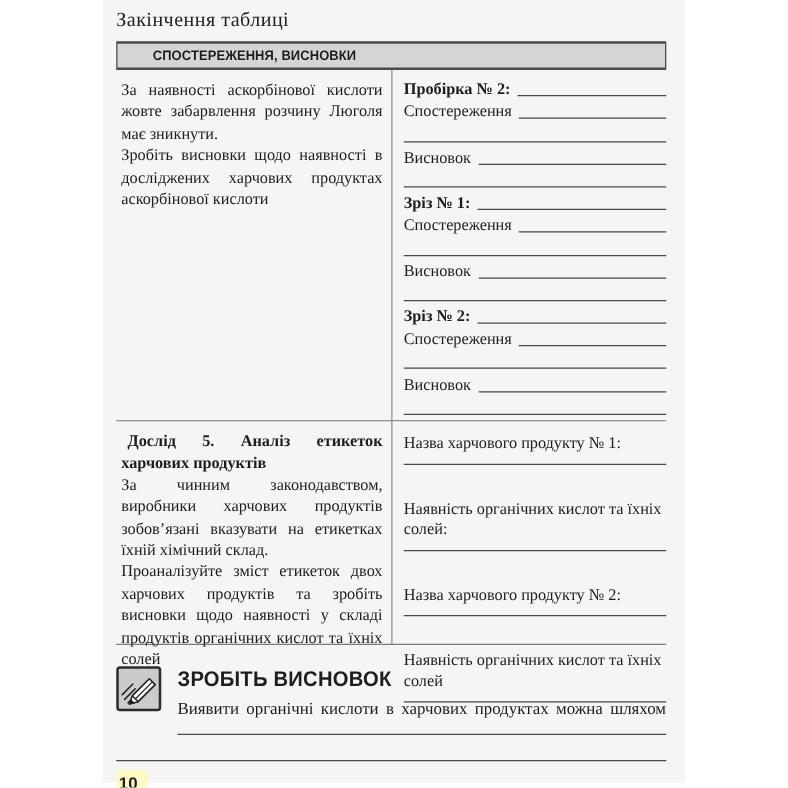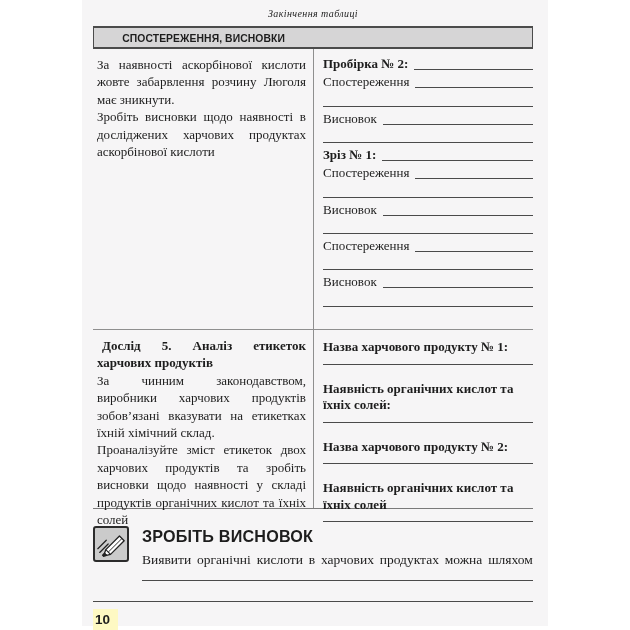--- a/index.html
+++ b/index.html
@@ -14,23 +14,22 @@
   .page{
     position:absolute;
     left:82px;top:0;
     width:466px;height:626px;
     background:#f6f5f6;
     box-sizing:border-box;
     padding:0 15px 0 11px;
   }
   
   .continuation{
-    text-align:center;
-    font-style:italic;
-    font-size:10px;
+    text-align:left;
+    font-size:16px;
     letter-spacing:.4px;
     padding:8px 0 7px;
   }
   
   .wtable{width:440px;}
   .thead{
     display:flex;
     background:#d6d5d6;
     border-top:2px solid #4b4b4b;
     border-bottom:2px solid #4b4b4b;
@@ -75,21 +74,21 @@
     padding-right:6px;
     line-height:14px;
   }
   .wline .lbl.b{font-weight:bold;text-align:center;}
   .wline .fill{
     flex:1;
     border-bottom:1px solid #4a4a4a;
     margin-bottom:1px;
   }
   
-  .item{margin-bottom:11px;padding-top:5px;font-weight:bold;}
+  .item{margin-bottom:22px;padding-top:5px;}
   .item .lbl2{font-size:13px;line-height:16.5px;}
   .item .uline{height:8px;border-bottom:1px solid #4a4a4a;}
   
   .concl{display:flex;margin-top:17px;}
   .icon-box{
     flex:none;
     width:32px;height:32px;
     background:#cbcbcb;
     border:2px solid #2b2b2b;
     border-radius:3px;
@@ -168,20 +167,24 @@
             <span class="fill"></span>
           </div>
         <div class="wline">
             <span class="fill"></span>
           </div>
         <div class="wline">
             <span class="lbl">Висновок</span>
             <span class="fill"></span>
           </div>
         <div class="wline">
+            <span class="fill"></span>
+          </div>
+        <div class="wline">
+            <span class="lbl b">Зріз № 2:</span>
             <span class="fill"></span>
           </div>
         <div class="wline">
             <span class="lbl">Спостереження</span>
             <span class="fill"></span>
           </div>
         <div class="wline">
             <span class="fill"></span>
           </div>
         <div class="wline">

